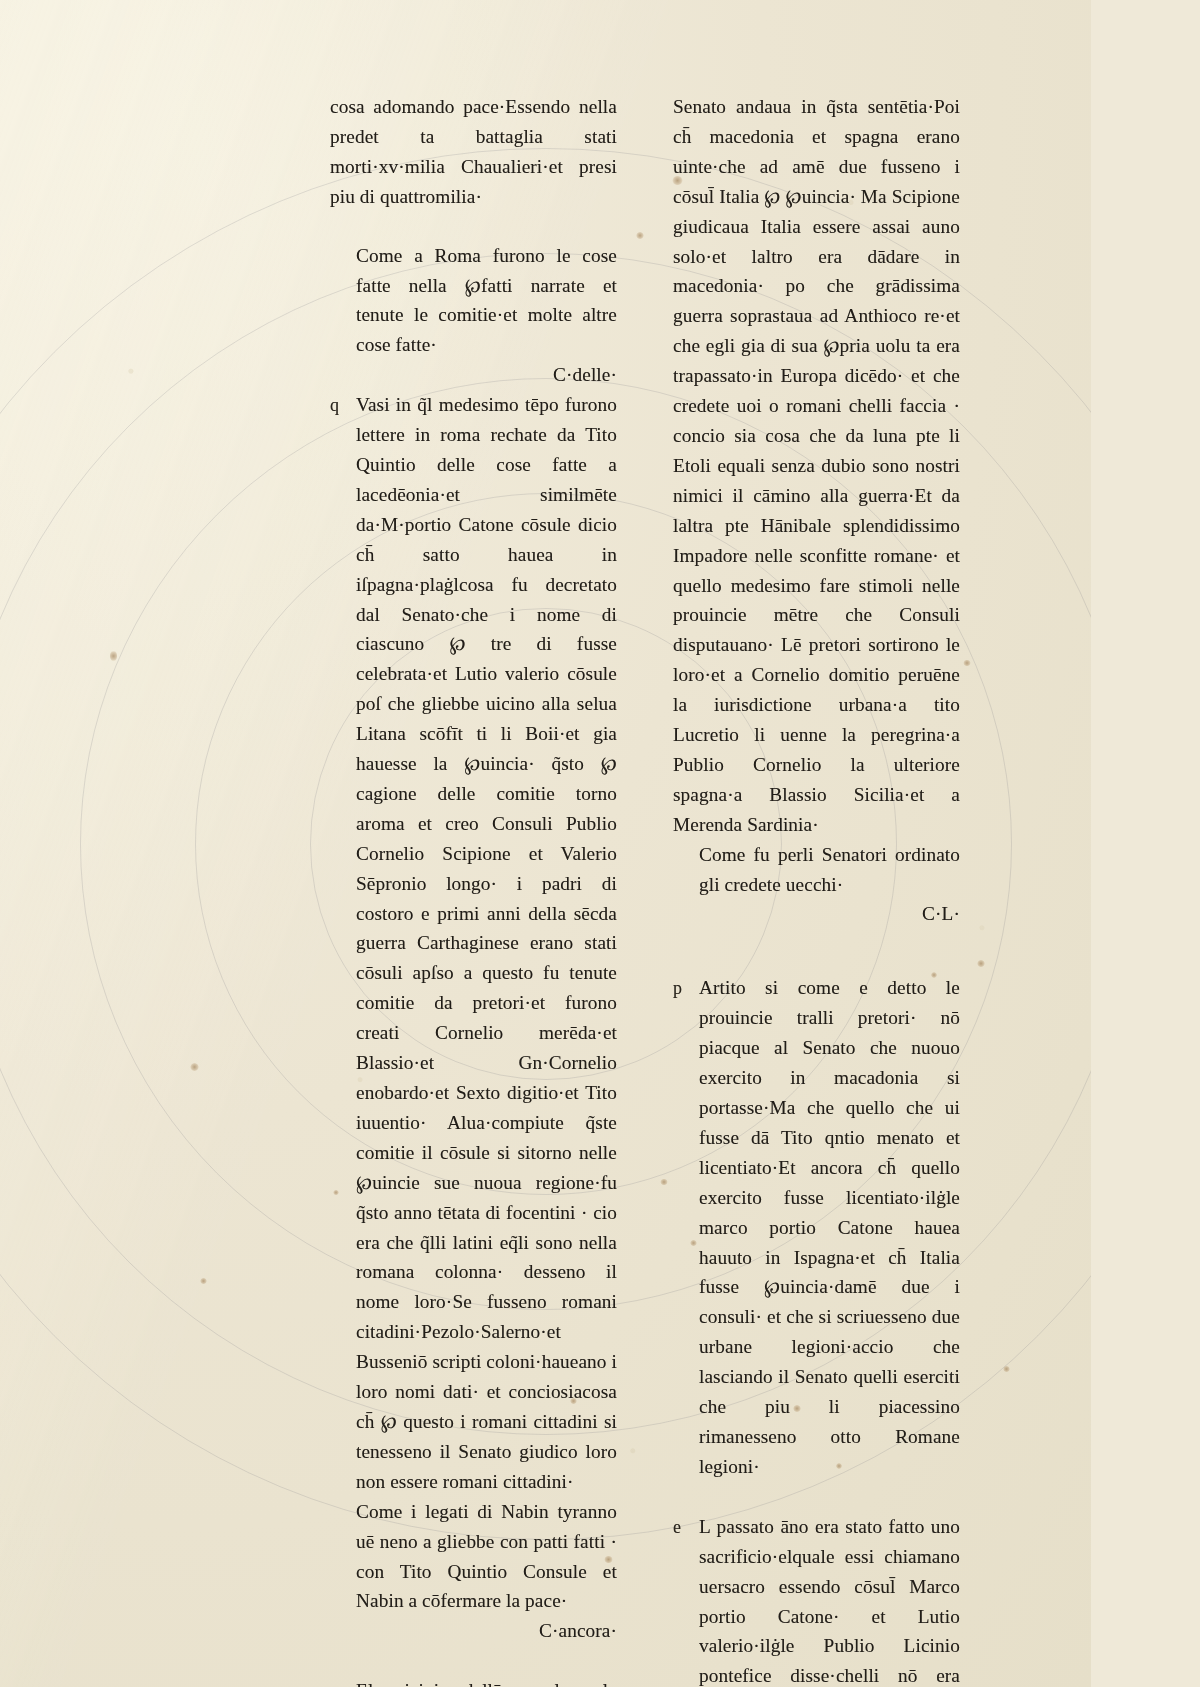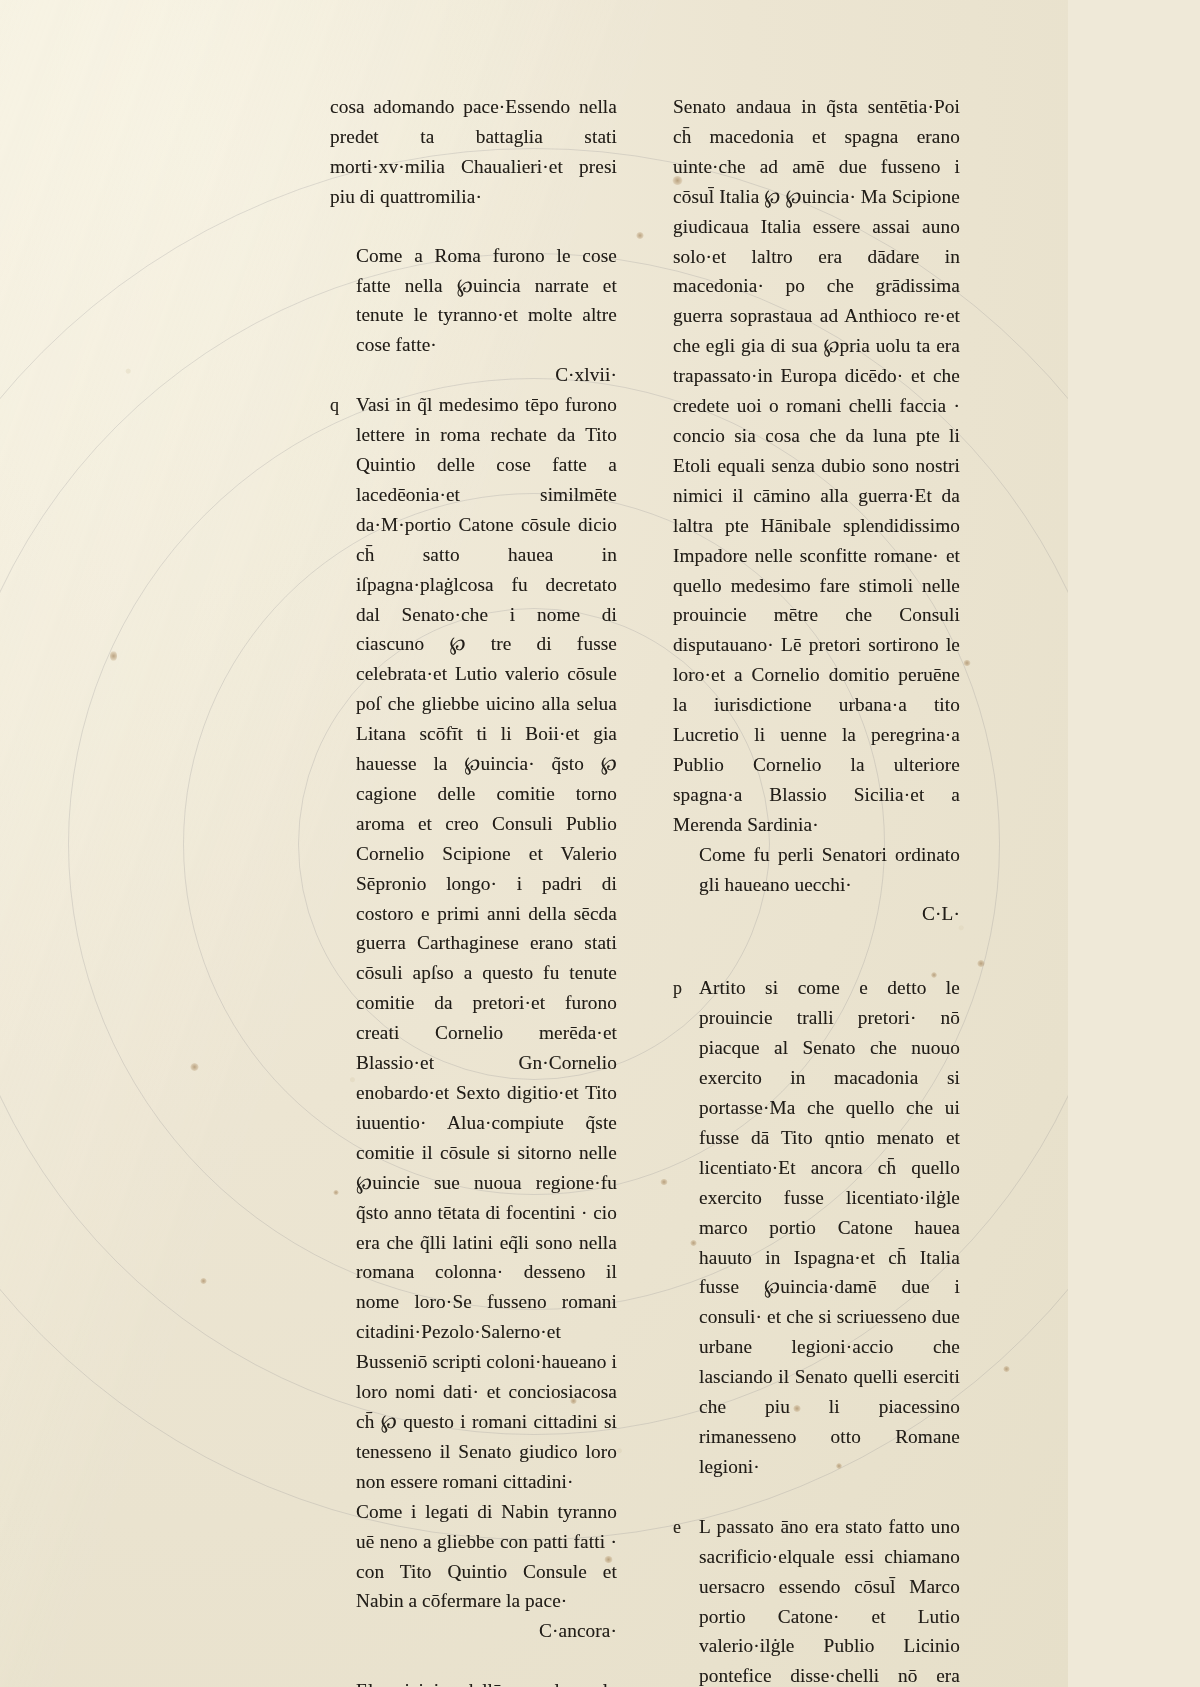--- a/index.html
+++ b/index.html
@@ -15,20 +15,21 @@
   }
 
   
   #page {
     position: relative;
     width: 1068px;
     height: 1687px;
     background:
       radial-gradient(ellipse at 18% 8%, #f3eedd 0%, #ece5d2 45%, #e6dfc9 100%);
     overflow: hidden;
+    padding-left: 23px;
   }
 
   
   #grain {
     position: absolute;
     inset: 0;
     pointer-events: none;
     background-image:
       radial-gradient(circle at 12% 22%, rgba(180,160,110,.16) 0 2px, rgba(0,0,0,0) 3px),
       radial-gradient(circle at 78% 12%, rgba(170,150,100,.13) 0 2px, rgba(0,0,0,0) 3px),
@@ -157,22 +158,22 @@
 
   <div id="textblock">
 
     <div class="column">
 
       <p class="para">cosa adomando pace·Essendo nella predet ta battaglia stati morti·xv·milia Chaualieri·et presi piu di quattromilia·</p>
 
       <div class="gap-s"></div>
 
       <div class="para indent">
-        <span>Come a Roma furono le cose fatte nella ℘uincia narrate et tenute le tyranno·et molte altre cose fatte·</span>
-        <span class="rt">C·xlvii·</span>
+        <span>Come a Roma furono le cose fatte nella ℘fatti narrate et tenute le comitie·et molte altre cose fatte·</span>
+        <span class="rt">C·delle·</span>
       </div>
 
       <div class="para lrow">
         <span class="guide">q</span>
         <span class="firstline-in">Vasi in q̃l medesimo tēpo furono lettere in roma rechate da Tito Quintio delle cose fatte a lacedēonia·et similmēte da·M·portio Catone cōsule dicio ch̄ satto hauea in iſpagna·plaġlcosa fu decretato dal Senato·che i nome di ciascuno ℘ tre di fusse celebrata·et Lutio valerio cōsule poſ che gliebbe uicino alla selua Litana scōfīt ti li Boii·et gia hauesse la ℘uincia· q̃sto ℘ cagione delle comitie torno aroma et creo Consuli Publio Cornelio Scipione et Valerio Sēpronio longo· i padri di costoro e primi anni della sēcda guerra Carthaginese erano stati cōsuli apſso a questo fu tenute comitie da pretori·et furono creati Cornelio merēda·et Blassio·et Gn·Cornelio enobardo·et Sexto digitio·et Tito iuuentio· Alua·compiute q̃ste comitie il cōsule si sitorno nelle ℘uincie sue nuoua regione·fu q̃sto anno tētata di focentini · cio era che q̃lli latini eq̃li sono nella romana colonna· desseno il nome loro·Se fusseno romani citadini·Pezolo·Salerno·et Busseniō scripti coloni·haueano i loro nomi dati· et conciosiacosa ch̄ ℘ questo i romani cittadini si tenesseno il Senato giudico loro non essere romani cittadini·</span>
       </div>
 
       <div class="para indent">
         <span>Come i legati di Nabin tyranno uē neno a gliebbe con patti fatti · con Tito Quintio Consule et Nabin a cōfermare la pace·</span>
         <span class="rt">C·ancora·</span>
@@ -185,21 +186,21 @@
         <span class="firstline-in">El pricipio dellāno nel quale Publio cornelio Scipione africano · et Tito Sēpronio longo erano fatti Consuli·uēneno a roma legati due da Nabin tyrāno aq̃ li fu dal Senato cōceduto fuori della citta nel tēpio di Apollo q̃ si adomādarono q̃lla pace·laq̃le Nabin hauea fatta cō Tito quitio essi hauessino ℘ carta ferma·laġlcosa fu loro conceduta·</span>
       </div>
 
     </div>
 
     <div class="column">
 
       <p class="para">Senato andaua in q̃sta sentētia·Poi ch̄ macedonia et spagna erano uinte·che ad amē due fusseno i cōsul̄ Italia ℘ ℘uincia· Ma Scipione giudicaua Italia essere assai auno solo·et laltro era dādare in macedonia· po che grādissima guerra soprastaua ad Anthioco re·et che egli gia di sua ℘pria uolu ta era trapassato·in Europa dicēdo· et che credete uoi o romani chelli faccia · concio sia cosa che da luna pte li Etoli equali senza dubio sono nostri nimici il cāmino alla guerra·Et da laltra pte Hānibale splendidissimo Impadore nelle sconfitte romane· et quello medesimo fare stimoli nelle prouincie mētre che Consuli disputauano· Lē pretori sortirono le loro·et a Cornelio domitio peruēne la iurisdictione urbana·a tito Lucretio li uenne la peregrina·a Publio Cornelio la ulteriore spagna·a Blassio Sicilia·et a Merenda Sardinia·</p>
 
       <div class="para indent">
-        <span>Come fu perli Senatori ordinato gli haueano uecchi·</span>
+        <span>Come fu perli Senatori ordinato gli credete uecchi·</span>
         <span class="rt">C·L·</span>
       </div>
 
       <div class="gap-l"></div>
 
       <div class="para lrow">
         <span class="guide">p</span>
         <span class="firstline-in">Artito si come e detto le prouincie tralli pretori· nō piacque al Senato che nuouo exercito in macadonia si portasse·Ma che quello che ui fusse dā Tito qntio menato et licentiato·Et ancora ch̄ quello exercito fusse licentiato·ilġle marco portio Catone hauea hauuto in Ispagna·et ch̄ Italia fusse ℘uincia·damē due i consuli· et che si scriuesseno due urbane legioni·accio che lasciando il Senato quelli eserciti che piu li piacessino rimanesseno otto Romane legioni·</span>
       </div>
 

